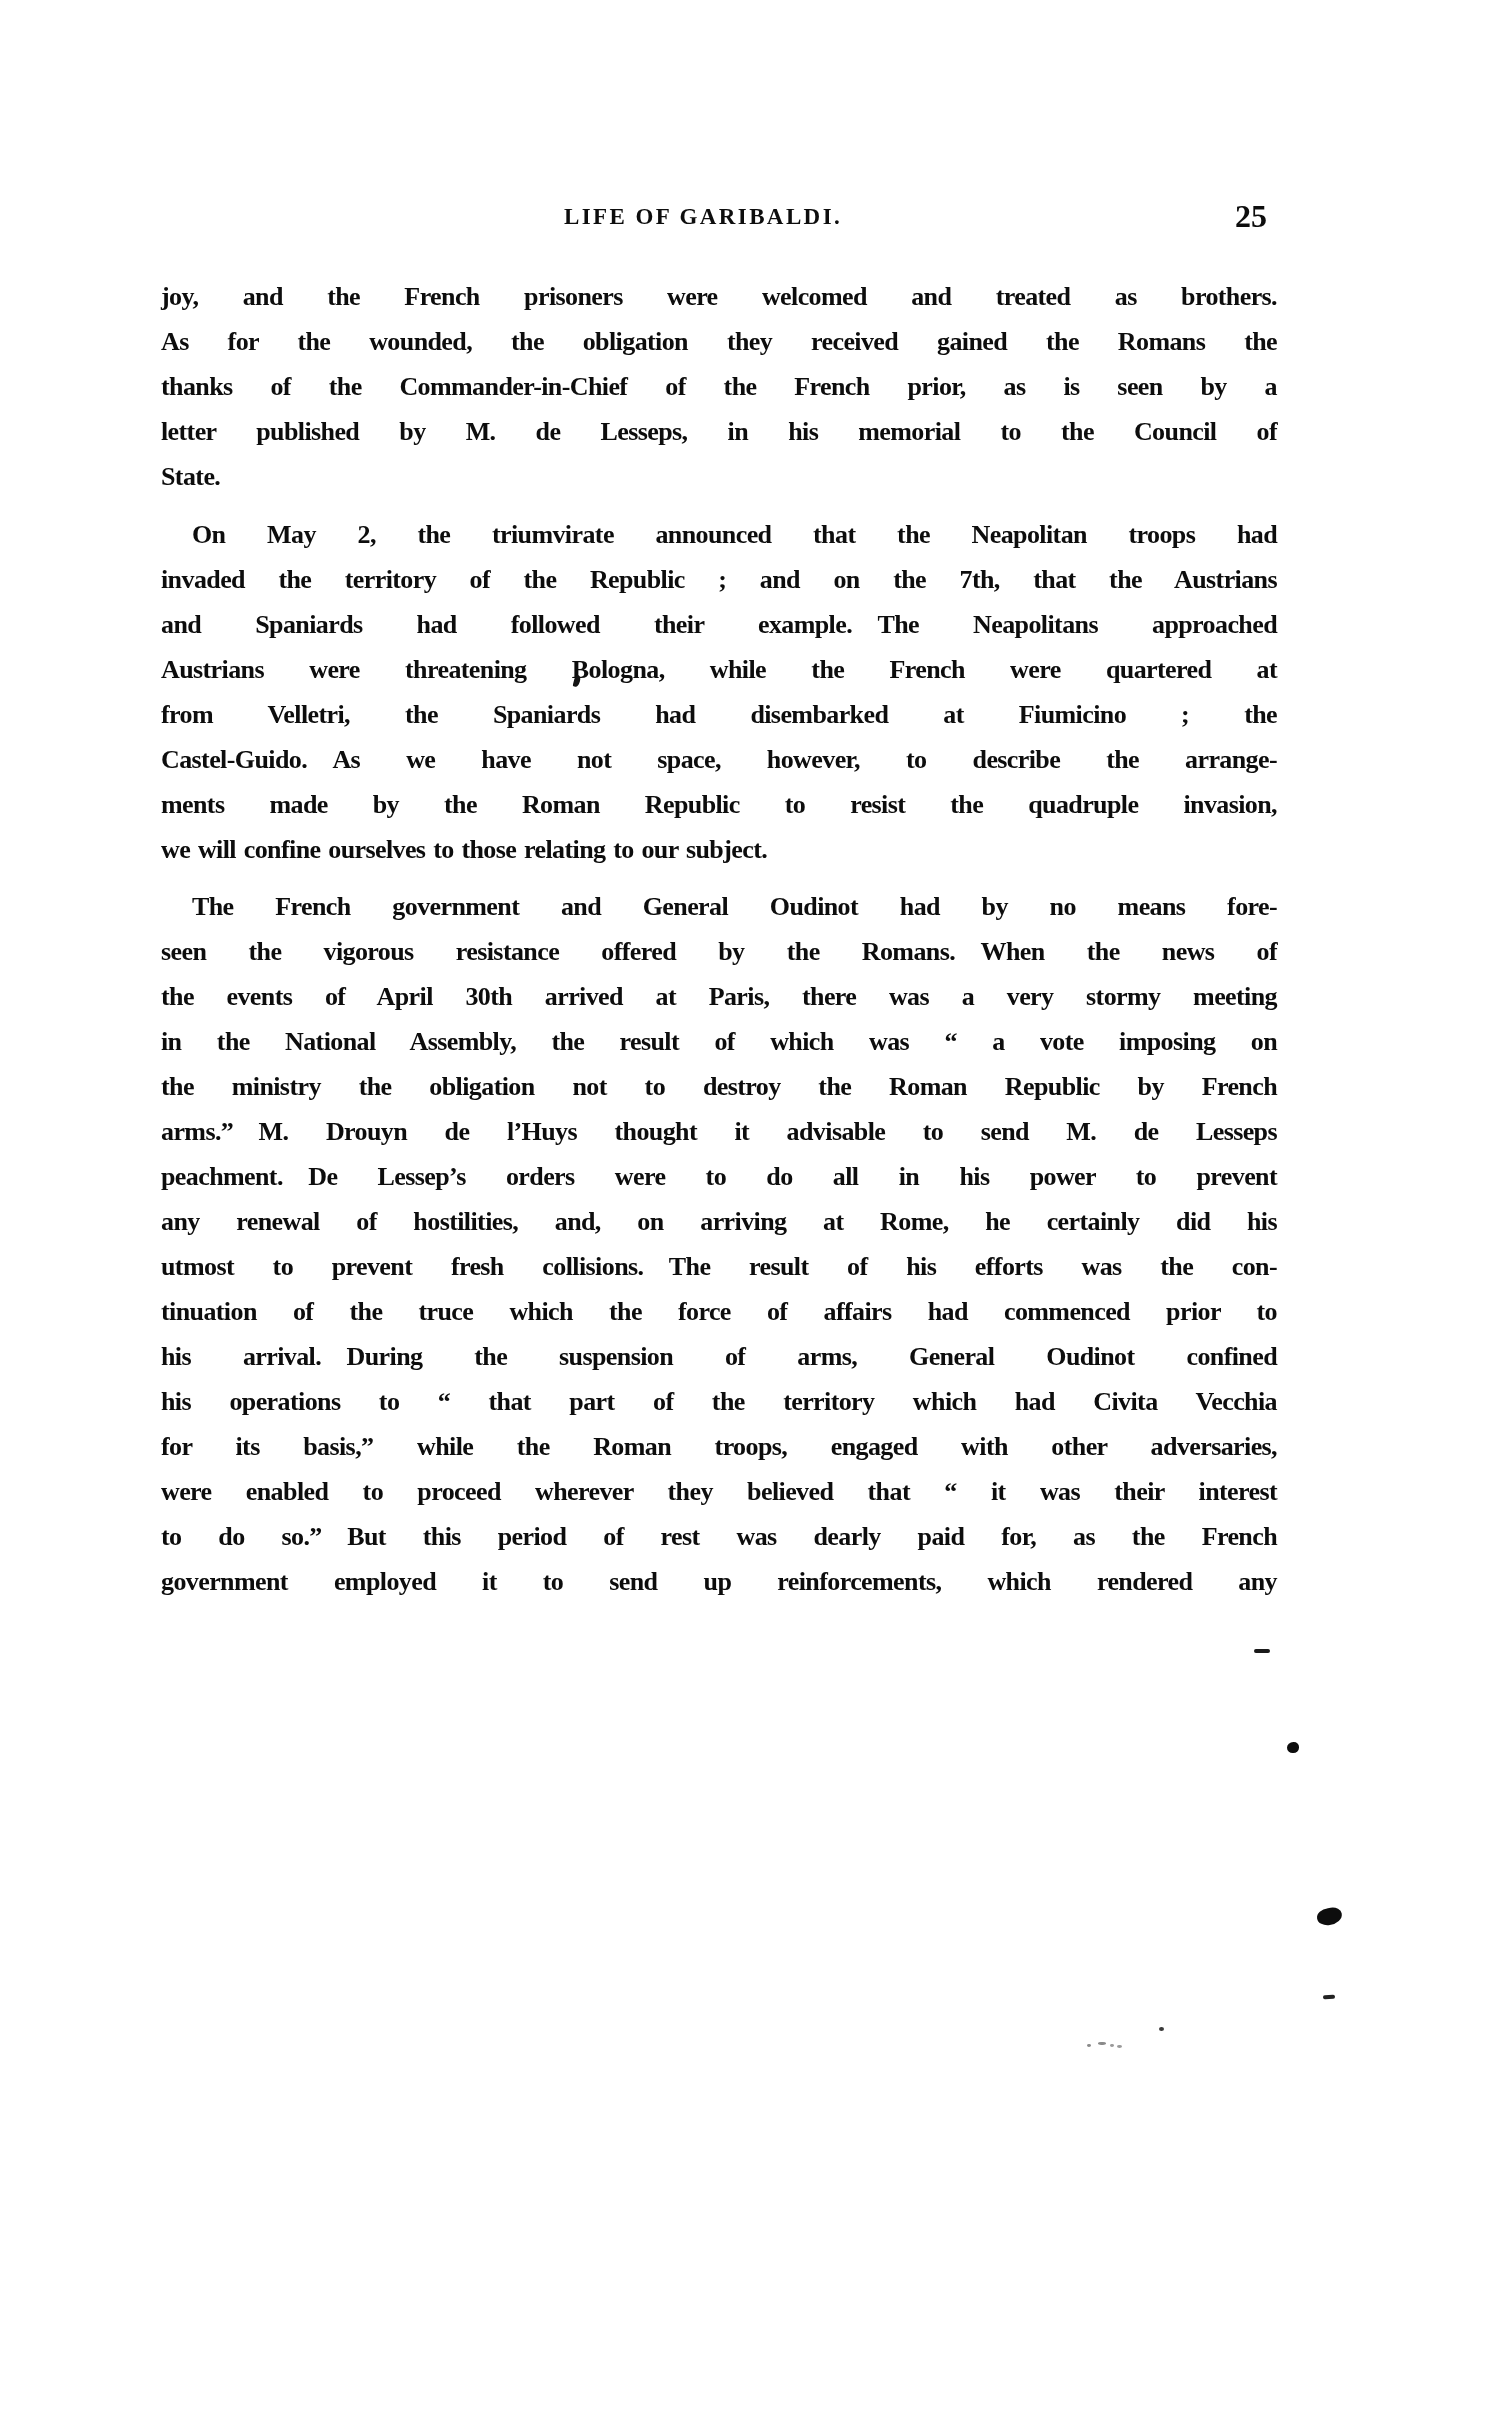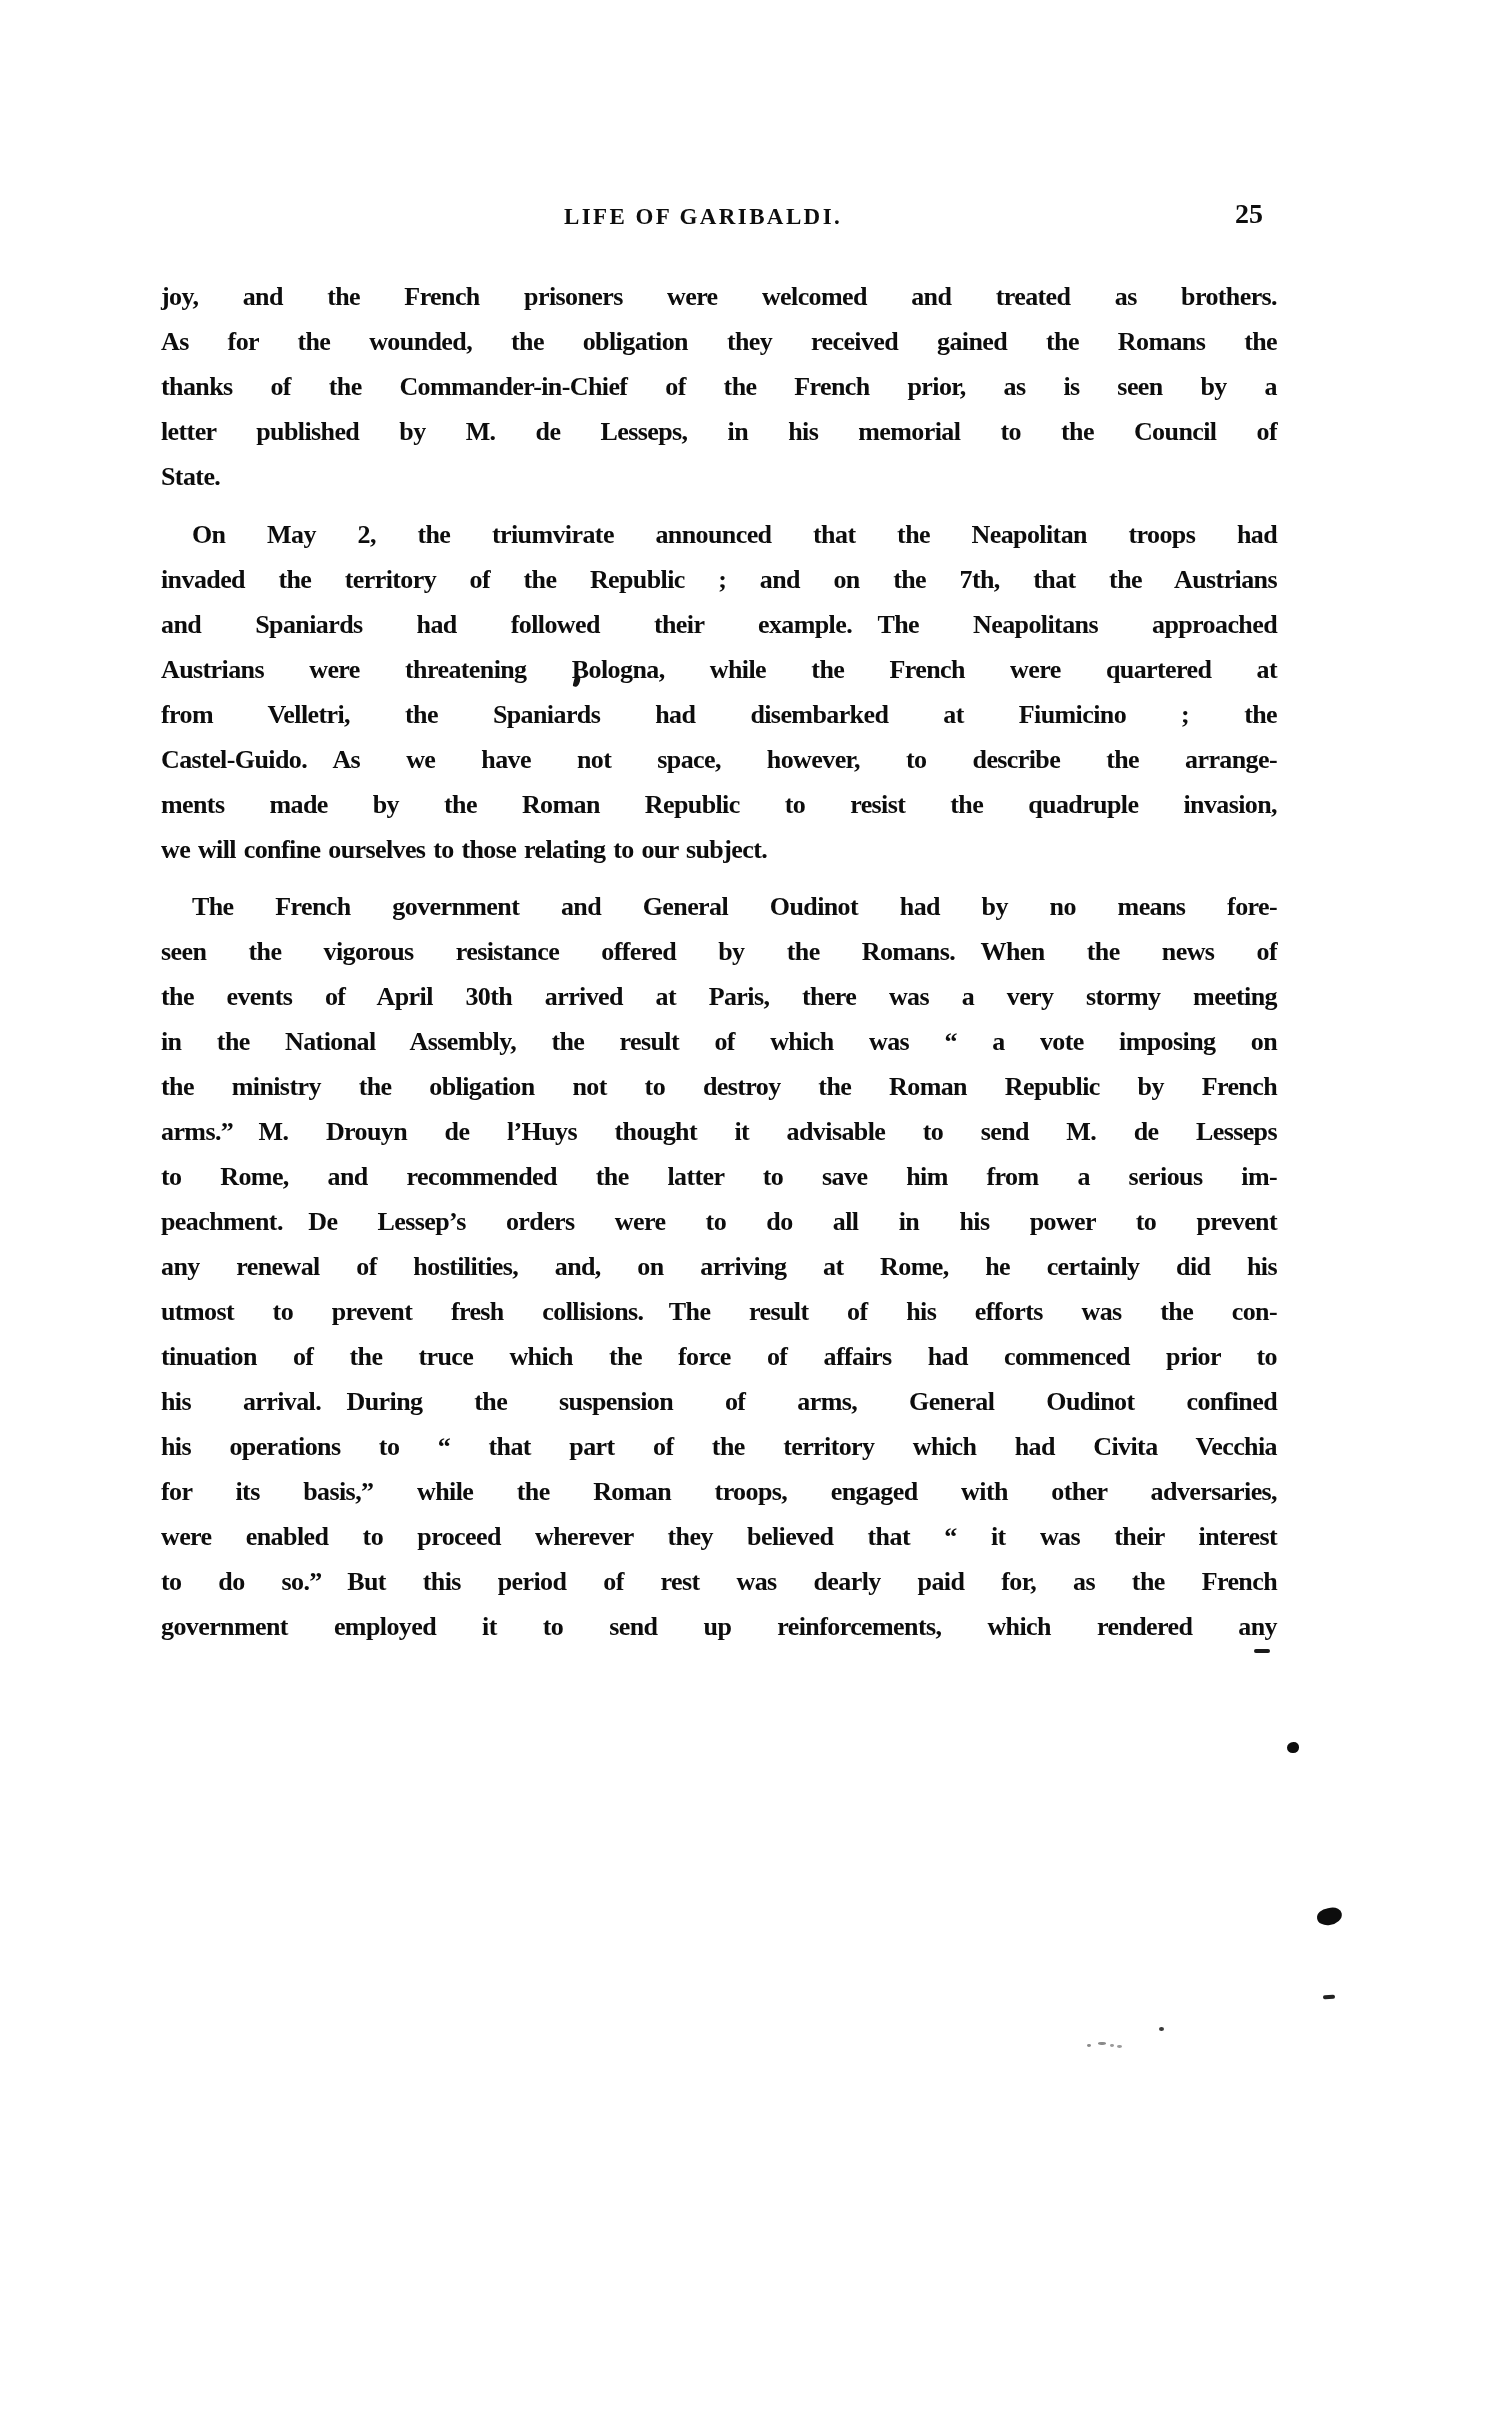--- a/index.html
+++ b/index.html
@@ -20,21 +20,21 @@
     font-size:23px;
     font-weight:700;
     letter-spacing:2.4px;
     white-space:nowrap;
     color:#0d0d0d;
   }
   .page-number{
     position:absolute;
     left:1235px;
     top:198px;
-    font-size:28px;
+    font-size:32px;
     font-weight:700;
     color:#0d0d0d;
   }
   .page-text{
     position:absolute;
     left:161px;
     top:274px;
     width:1116px;
   }
   .para{margin:0;padding:0;}
@@ -79,21 +79,20 @@
         <div class="line">ments made by the Roman Republic to resist the quadruple invasion,</div>
         <div class="line pl">we will confine ourselves to those relating to our subject.</div>
       </div>
       <div class="para">
         <div class="line ind">The French government and General Oudinot had by no means fore-</div>
         <div class="line">seen the vigorous resistance offered by the Romans. When the news of</div>
         <div class="line">the events of April 30th arrived at Paris, there was a very stormy meeting</div>
         <div class="line">in the National Assembly, the result of which was “ a vote imposing on</div>
         <div class="line">the ministry the obligation not to destroy the Roman Republic by French</div>
         <div class="line">arms.” M. Drouyn de l’Huys thought it advisable to send M. de Lesseps</div>
-        <div class="line">to Rome, and recommended the latter to save him from a serious im-</div>
         <div class="line">peachment. De Lessep’s orders were to do all in his power to prevent</div>
         <div class="line">any renewal of hostilities, and, on arriving at Rome, he certainly did his</div>
         <div class="line">utmost to prevent fresh collisions. The result of his efforts was the con-</div>
         <div class="line">tinuation of the truce which the force of affairs had commenced prior to</div>
         <div class="line">his arrival. During the suspension of arms, General Oudinot confined</div>
         <div class="line">his operations to “ that part of the territory which had Civita Vecchia</div>
         <div class="line">for its basis,” while the Roman troops, engaged with other adversaries,</div>
         <div class="line">were enabled to proceed wherever they believed that “ it was their interest</div>
         <div class="line">to do so.” But this period of rest was dearly paid for, as the French</div>
         <div class="line">government employed it to send up reinforcements, which rendered any</div>

